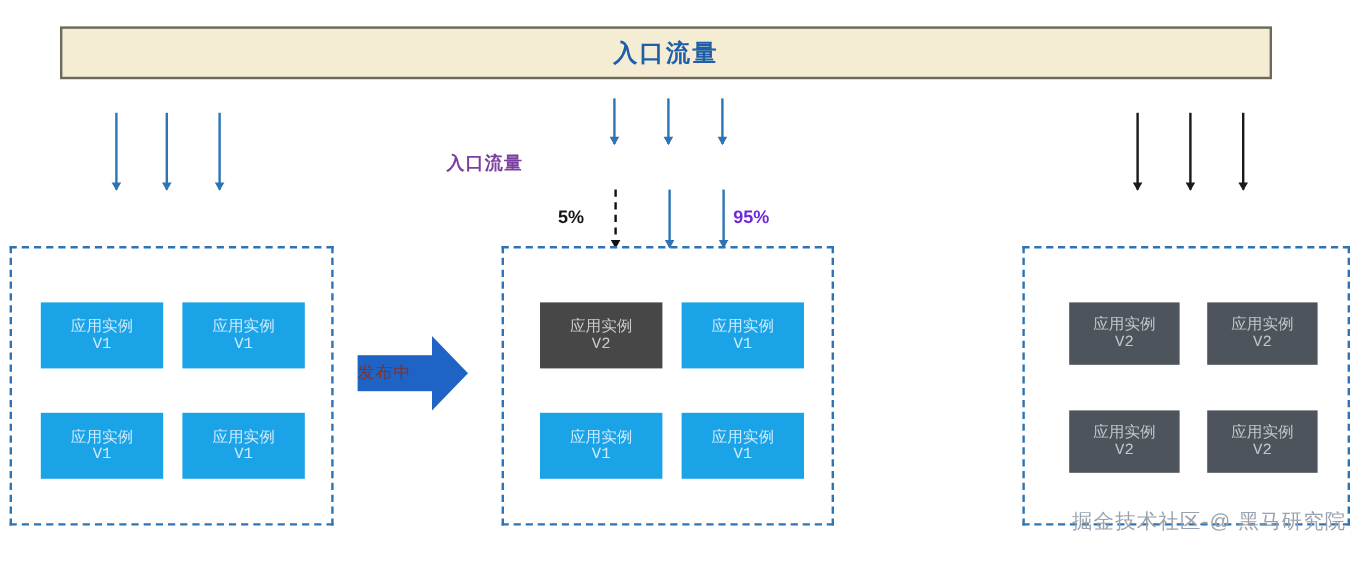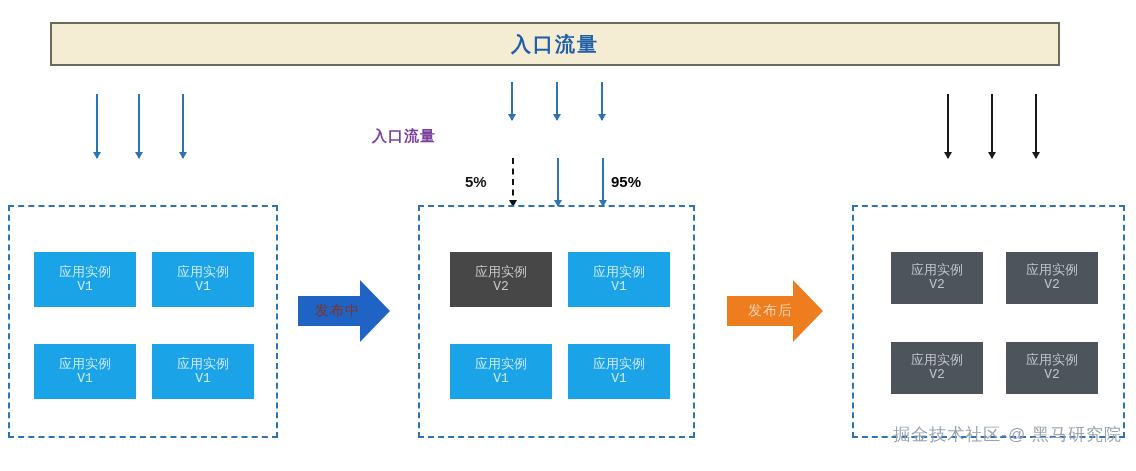--- a/index.html
+++ b/index.html
@@ -98,21 +98,21 @@
     font-size: 14px;
     letter-spacing: 2px;
   }
 
   .pct-label {
     position: absolute;
     font-size: 15px;
     font-weight: bold;
   }
   .pct-label.small { color: #141414; }
-  .pct-label.large { color: #000000; }
+  .pct-label.large { color: #6d28d9; }
 
   
   .group {
     position: absolute;
     border: 2px dashed #2e74b5;
     box-sizing: border-box;
     background: transparent;
   }
 
   
@@ -157,21 +157,21 @@
   }
   .block-arrow .tip {
     width: 0;
     height: 0;
     border-top: 31px solid transparent;
     border-bottom: 31px solid transparent;
   }
   .block-arrow .caption {
     position: absolute;
     width: 100%;
-    text-align: right;
+    text-align: left;
     font-size: 14px;
     letter-spacing: 1px;
     white-space: nowrap;
   }
   .block-arrow.blue .body { background: #1f63c4; }
   .block-arrow.blue .tip  { border-left: 30px solid #1f63c4; }
   .block-arrow.blue .caption { color: #8a2f1c; }
   .block-arrow.orange .body { background: #ed7d1f; }
   .block-arrow.orange .tip  { border-left: 30px solid #ed7d1f; }
   .block-arrow.orange .caption { color: #f6d2b0; }
@@ -292,26 +292,20 @@
     <div class="inst v1" style="left:30px; top:137px; width:102px; height:55px;">
       <span class="t1">应用实例</span>
       <span class="t2">V1</span>
     </div>
     <div class="inst v1" style="left:148px; top:137px; width:102px; height:55px;">
       <span class="t1">应用实例</span>
       <span class="t2">V1</span>
     </div>
   </div>
 
-  <div class="block-arrow orange" style="left:727px; top:280px;">
-    <div class="body" style="width:66px;">
-      <span class="caption">发布后</span>
-    </div>
-    <div class="tip"></div>
-  </div>
 
   <div class="group" style="left:852px; top:205px; width:273px; height:233px;">
     <div class="inst v2-right" style="left:37px; top:45px; width:92px; height:52px;">
       <span class="t1">应用实例</span>
       <span class="t2">V2</span>
     </div>
     <div class="inst v2-right" style="left:152px; top:45px; width:92px; height:52px;">
       <span class="t1">应用实例</span>
       <span class="t2">V2</span>
     </div>

